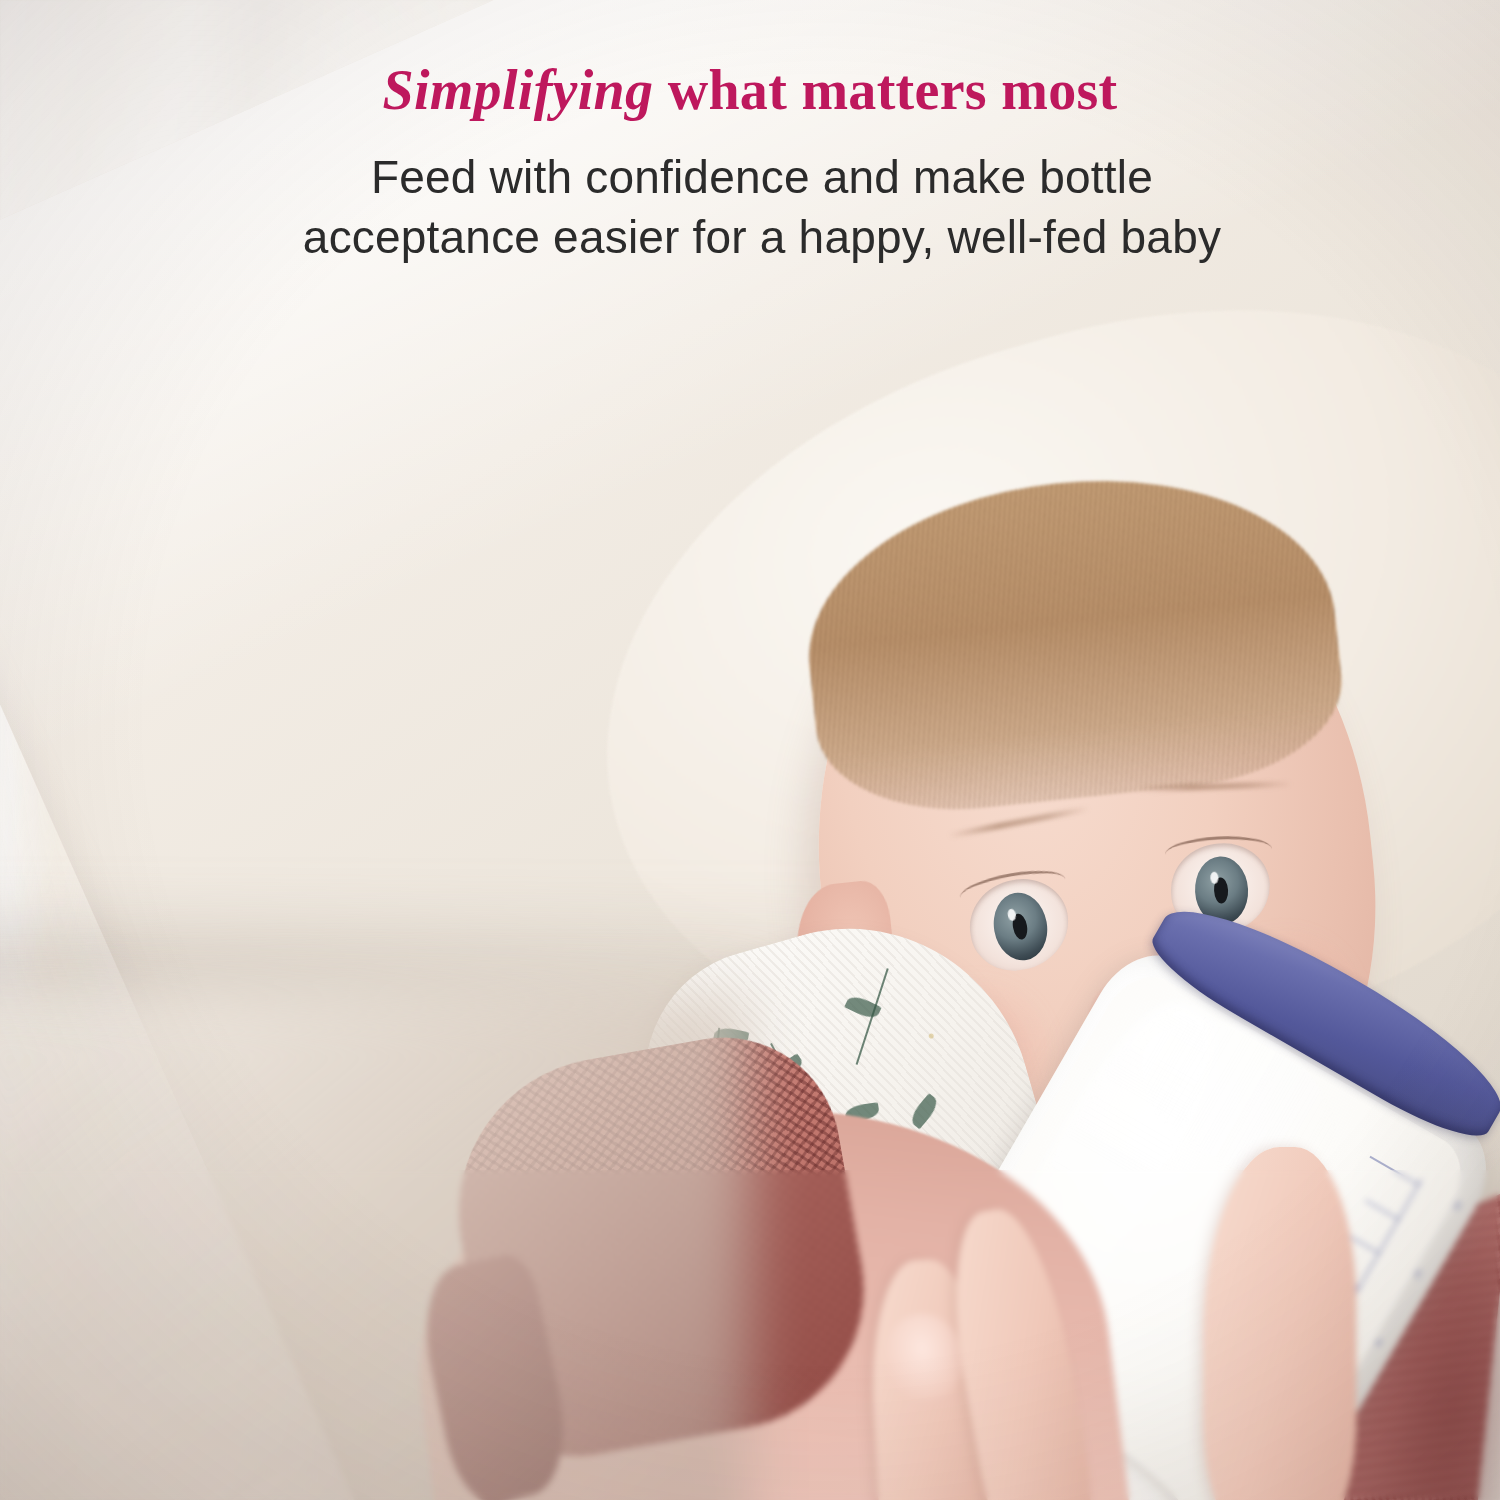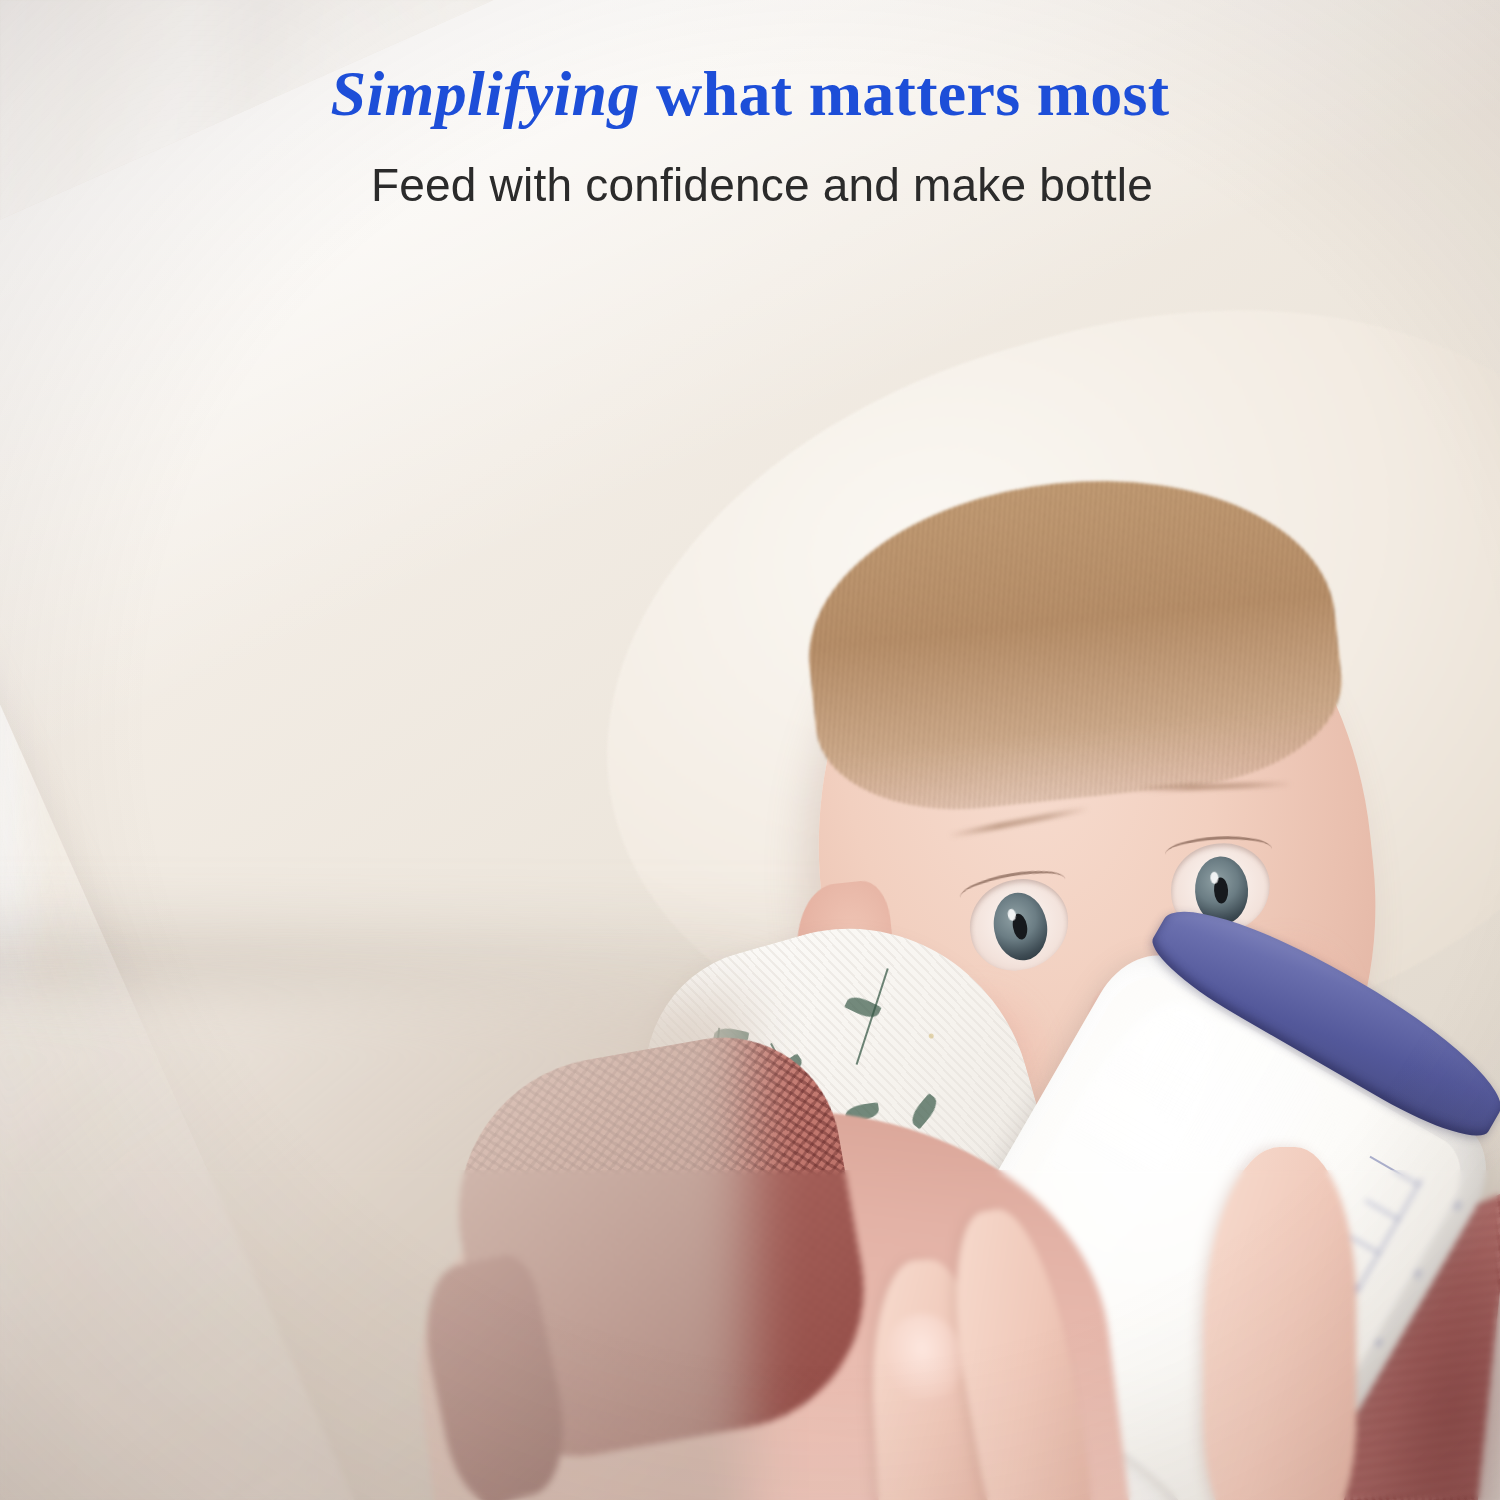--- a/index.html
+++ b/index.html
@@ -324,22 +324,22 @@
   }
 
   
   .textwrap{
     position:absolute;left:0;top:62px;width:100%;
     text-align:center;z-index:40;
   }
   .headline{
     margin:0;
     font-family:"Liberation Serif","DejaVu Serif",serif;
-    font-size:64px;line-height:1.0;
-    color:#1d4ed8;
+    font-size:56px;line-height:1.0;
+    color:#be185d;
     letter-spacing:.3px;
     white-space:nowrap;
   }
   .headline .em{font-style:italic;}
   .headline .rg{font-style:normal;}
   .subwrap{margin-top:30px;padding-left:24px;}
   .subline{
     margin:0;
     font-family:"Liberation Sans","DejaVu Sans",sans-serif;
     font-weight:300;
@@ -448,16 +448,17 @@
   </div>
 
   <div class="bottomleft-haze"></div>
   <div class="dof"></div>
   <div class="vignette"></div>
 
   <div class="textwrap">
     <h1 class="headline"><span class="em">Simplifying</span><span class="rg"> what matters most</span></h1>
     <div class="subwrap">
       <p class="subline">Feed with confidence and make bottle</p>
+      <p class="subline">acceptance easier for a happy, well-fed baby</p>
     </div>
   </div>
 
 </div>
 
 </body></html>

